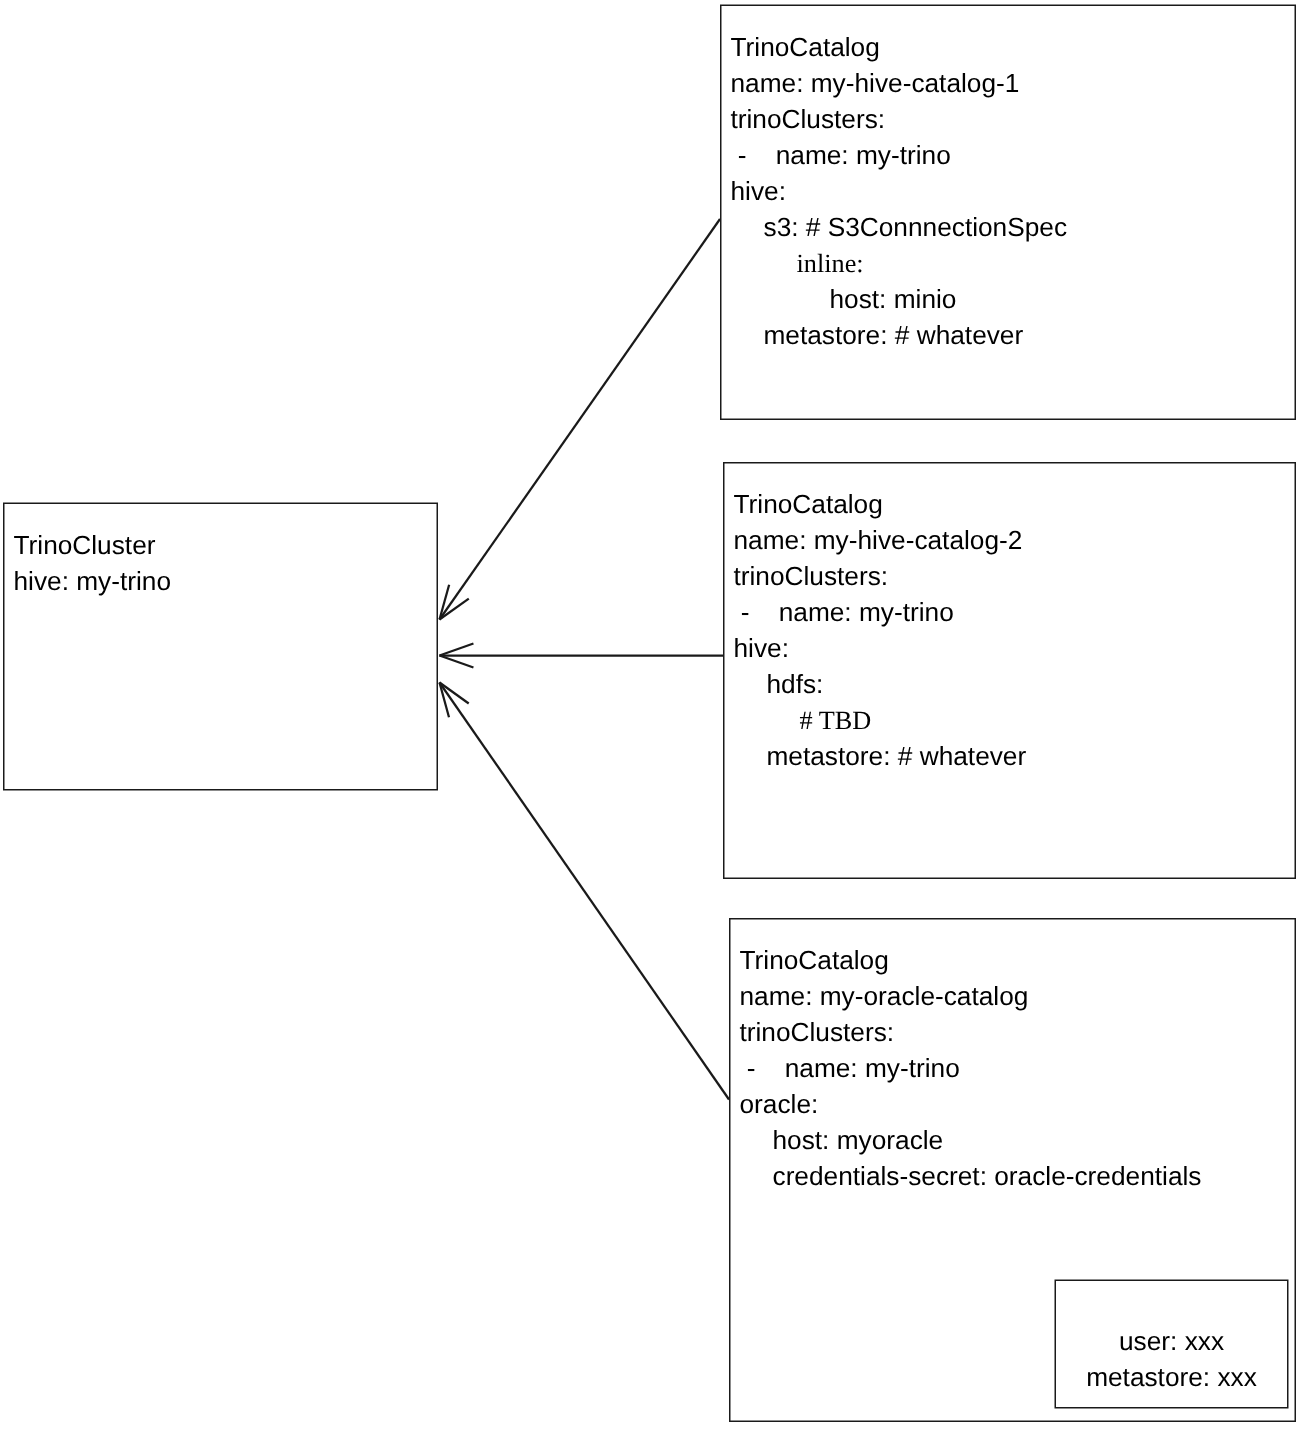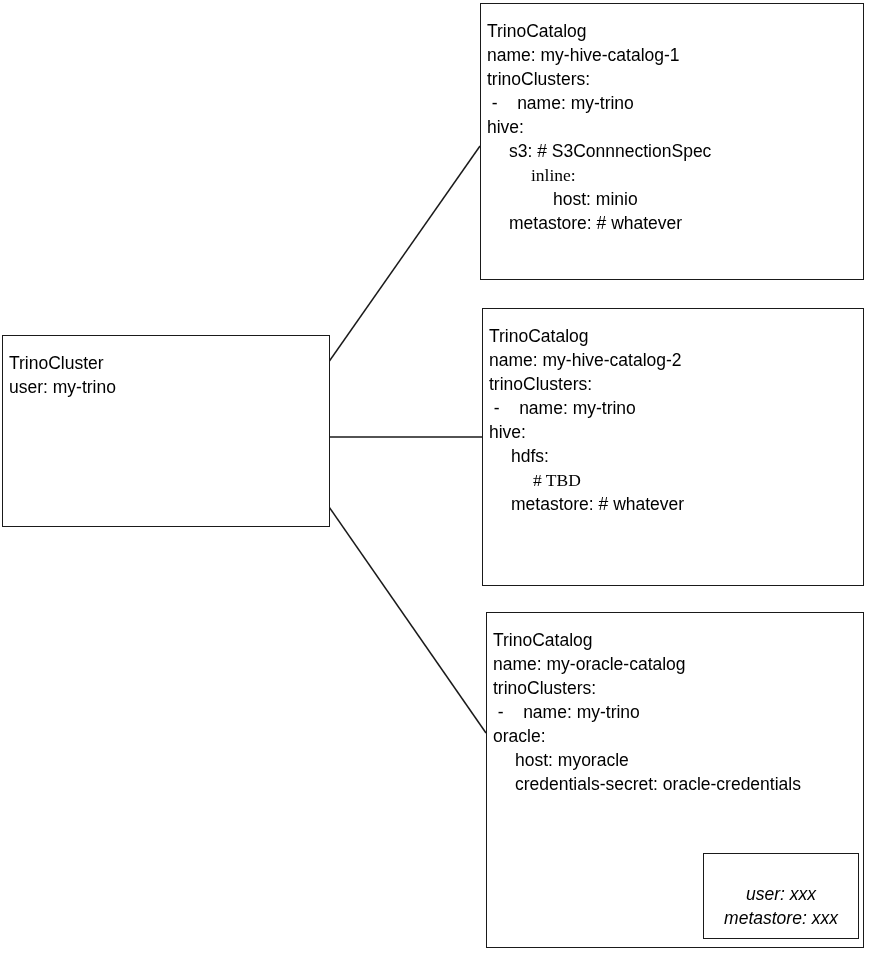--- a/index.html
+++ b/index.html
@@ -48,21 +48,21 @@
     white-space: pre;
   }
   .indent-0 { padding-left: 0px; }
   .indent-1 { padding-left: 22px; }
   .indent-2 { padding-left: 44px; font-family: Liberation Serif, serif; }
   .indent-3 { padding-left: 66px; }
 
   #node-trino-cluster {
     left: 2px;
     top: 335px;
-    width: 328px;
+    width: 290px;
     height: 192px;
   }
   #node-catalog-hive-1 {
     left: 480px;
     top: 3px;
     width: 384px;
     height: 277px;
   }
   #node-catalog-hive-2 {
     left: 482px;
@@ -84,21 +84,20 @@
     border-width: 1.8px;
   }
   #node-oracle-credentials .node-text {
     left: 0;
     right: 0;
     top: 16px;
     text-align: center;
   }
   #node-oracle-credentials .yaml-line {
     text-align: center;
-    font-style: italic;
   }
 </style>
 </head>
 <body>
 
 <div id="canvas">
 
   <svg id="edges" viewBox="0 0 872 954" width="872" height="954" xmlns="http://www.w3.org/2000/svg">
     <g id="edge-group" fill="none" stroke="#1a1a1a" stroke-width="1.5">
         <g>
@@ -118,21 +117,21 @@
         </g>
         <g>
           <line x1="760" y1="817" x2="787" y2="851" stroke="#1a1a1a" stroke-width="1.5"></line>
           <line x1="787" y1="851" x2="766.6614483605128" y2="838.2585983028588" stroke="#1a1a1a" stroke-width="1.5"></line>
           <line x1="787" y1="851" x2="779.1970016096072" y2="828.3038942521073" stroke="#1a1a1a" stroke-width="1.5"></line>
         </g>
       </g>
   </svg>
 
   <div class="node" id="node-trino-cluster">
-    <div class="node-text"><span class="yaml-line indent-0">TrinoCluster</span><span class="yaml-line indent-0">user: my-trino</span></div>
+    <div class="node-text"><span class="yaml-line indent-0">TrinoCluster</span><span class="yaml-line indent-0">hive: my-trino</span></div>
   </div>
 
   <div class="node" id="node-catalog-hive-1">
     <div class="node-text"><span class="yaml-line indent-0">TrinoCatalog</span><span class="yaml-line indent-0">name: my-hive-catalog-1</span><span class="yaml-line indent-0">trinoClusters:</span><span class="yaml-line indent-0"> -    name: my-trino</span><span class="yaml-line indent-0">hive:</span><span class="yaml-line indent-1">s3: # S3ConnnectionSpec</span><span class="yaml-line indent-2">inline:</span><span class="yaml-line indent-3">host: minio</span><span class="yaml-line indent-1">metastore: # whatever</span></div>
   </div>
 
   <div class="node" id="node-catalog-hive-2">
     <div class="node-text"><span class="yaml-line indent-0">TrinoCatalog</span><span class="yaml-line indent-0">name: my-hive-catalog-2</span><span class="yaml-line indent-0">trinoClusters:</span><span class="yaml-line indent-0"> -    name: my-trino</span><span class="yaml-line indent-0">hive:</span><span class="yaml-line indent-1">hdfs:</span><span class="yaml-line indent-2"># TBD</span><span class="yaml-line indent-1">metastore: # whatever</span></div>
   </div>
 

